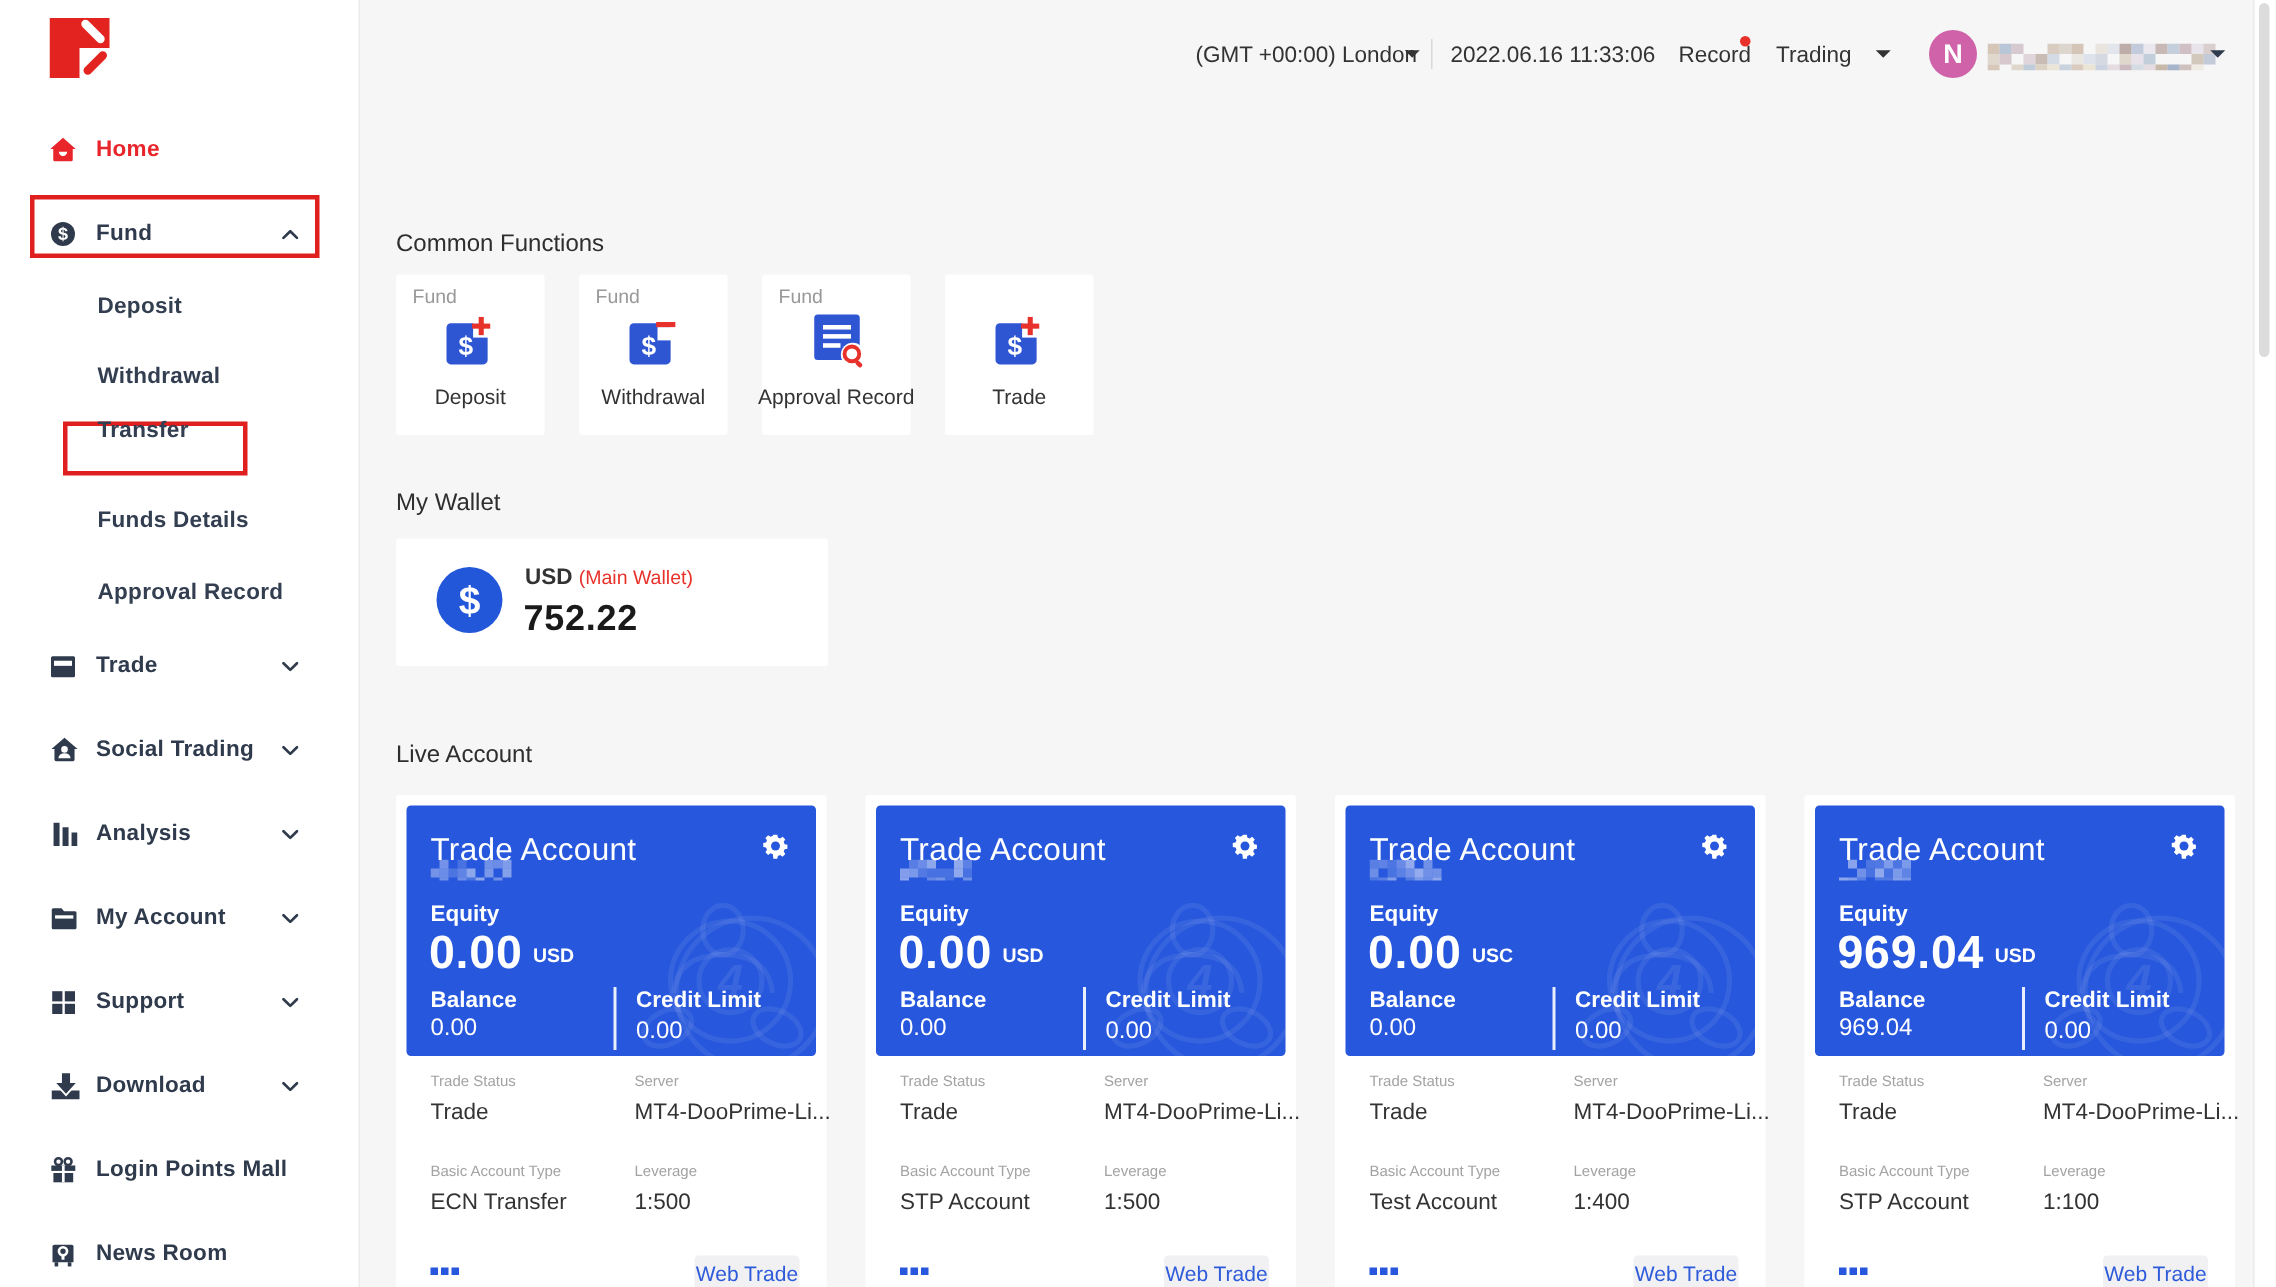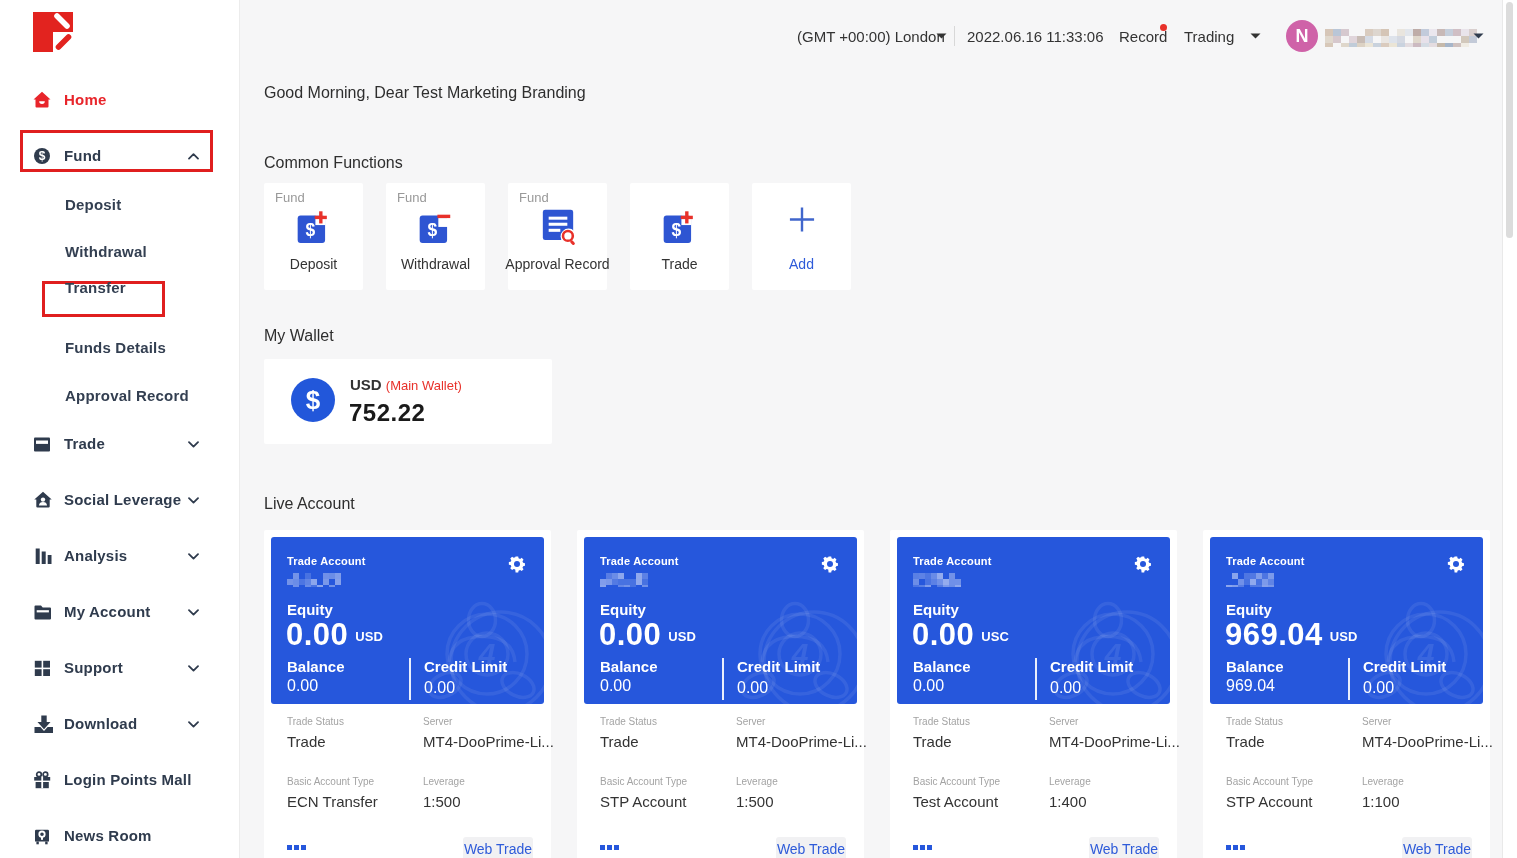--- a/index.html
+++ b/index.html
@@ -23,21 +23,21 @@
 .cf-label { position:absolute; left:11px; top:7px; font-size:13px; color:#999; }
 .cf-icon { position:absolute; left:50%; top:22px; transform:translateX(-50%); }
 .cf-text { position:absolute; width:200px; left:50%; top:73px; transform:translateX(-50%); font-size:14px; text-align:center; }
 
 
 #wallet { position:absolute; left:264px; top:359px; width:288px; height:85px; background:#fff; border-radius:2px; }
 
 
 .lcard { position:absolute; top:530px; width:287px; height:340px; background:#fff; border-radius:2px; }
 .lblue { position:absolute; left:7px; top:7px; width:273px; height:167px; background:#2657dc; border-radius:3px; overflow:hidden; }
-.lc-title { position:absolute; left:16px; top:18px; font-size:11px; font-weight:bold; color:#fff; letter-spacing:0.2px; }
+.lc-title { position:absolute; left:16px; top:18px; font-size:21px; font-weight:normal; color:#fff; letter-spacing:0.2px; }
 .lc-eq-label { position:absolute; left:16px; top:64px; font-size:15px; font-weight:bold; color:#fff; }
 .lc-eq { position:absolute; left:15px; top:80px; color:#fff; }
 .lc-eq .big { font-size:31px; font-weight:bold; letter-spacing:0.5px; }
 .lc-eq .cur { font-size:13px; font-weight:bold; margin-left:7px; vertical-align:4px; }
 .lc-row { position:absolute; left:16px; top:121px; width:250px; }
 .lc-col { position:absolute; top:0; width:130px; }
 .lc-div { position:absolute; left:122px; top:0px; width:1.5px; height:42px; background:rgba(255,255,255,0.9); }
 .lc-bal-label { font-size:15px; font-weight:bold; color:#fff; }
 .lc-bal { font-size:16px; color:#fff; margin-top:2px; }
 .linfo { position:absolute; left:23px; right:18px; top:705px; top:182px; height:150px; }
@@ -102,21 +102,21 @@
         </span>
       </div>
       <div class="mi" style="top:500px">
         <span class="mic">
           <svg width="19" height="18" viewBox="0 0 18 18">
             <path d="M9.5 0.8 L18.2 8.4 L16.2 8.4 L16.2 15.4 Q16.2 16.5 15.1 16.5 L3.9 16.5 Q2.8 16.5 2.8 15.4 L2.8 8.4 L0.8 8.4 Z" fill="#2f3b4d"></path>
             <circle cx="9.5" cy="8.6" r="2.2" fill="#fff"></circle>
             <path d="M5.4 14.5 Q5.9 11.1 9.5 11.1 Q13.1 11.1 13.6 14.5 Z" fill="#fff"></path>
           </svg>
         </span>
-        <span class="mit" style="color:#2f3b4d">Social Leverage</span>
+        <span class="mit" style="color:#2f3b4d">Social Trading</span>
         <span class="chev">
           <svg width="11" height="7" viewBox="0 0 11 7">
             <path d="M1 1.2 L5.5 5.6 L10 1.2" fill="none" stroke="#2f3b4d" stroke-width="1.8" stroke-linecap="round" stroke-linejoin="round"></path>
           </svg>
         </span>
       </div>
       <div class="mi" style="top:556px">
         <span class="mic">
           <svg width="19" height="18" viewBox="0 0 18 18">
             <rect x="2.2" y="1.5" width="4" height="15.5" fill="#2f3b4d"></rect>
@@ -264,21 +264,20 @@
       <rect x="112" y="14" width="8" height="4" fill="#c2b4a4" opacity="0.93"></rect>
       <rect x="120" y="14" width="8" height="4" fill="#8fa3bd" opacity="0.78"></rect>
       <rect x="128" y="14" width="8" height="4" fill="#b59f9b" opacity="0.61"></rect>
       <rect x="136" y="14" width="8" height="4" fill="#e9e2d2" opacity="0.5"></rect>
     </svg>
     <div style="position:absolute;left:1473px;top:33px">
       <svg width="11" height="6" viewBox="0 0 11 6">
         <path d="M0.5 0.5 L5.5 5.5 L10.5 0.5 Z" fill="#2f3b4d"></path>
       </svg>
     </div>
-    <div class="sect" style="top:84px">Good Morning, Dear Test Marketing Branding</div>
     <div class="sect" style="top:154px">Common Functions</div>
     <div class="cfcard" style="left:264px">
       <div class="cf-label">Fund</div>
       <div class="cf-icon">
         <svg width="40" height="42" viewBox="0 0 34 36">
           <rect x="3" y="9" width="23.5" height="23.5" rx="2.5" fill="#2e55d2"></rect>
           <rect x="18.2" y="9.0" width="8.6" height="8.2" fill="#fff"></rect>
           <rect x="17.6" y="9.2" width="10.4" height="2.9" fill="#e8312a"></rect>
           <rect x="21.4" y="5.4" width="2.9" height="10.4" fill="#e8312a"></rect>
           <text x="14" y="27" text-anchor="middle" font-size="15" font-weight="bold" fill="#fff" font-family="Liberation Sans,sans-serif">$</text>
@@ -317,28 +316,20 @@
       <div class="cf-icon">
         <svg width="40" height="42" viewBox="0 0 34 36">
           <rect x="3" y="9" width="23.5" height="23.5" rx="2.5" fill="#2e55d2"></rect>
           <rect x="18.2" y="9.0" width="8.6" height="8.2" fill="#fff"></rect>
           <rect x="17.6" y="9.2" width="10.4" height="2.9" fill="#e8312a"></rect>
           <rect x="21.4" y="5.4" width="2.9" height="10.4" fill="#e8312a"></rect>
           <text x="14" y="27" text-anchor="middle" font-size="15" font-weight="bold" fill="#fff" font-family="Liberation Sans,sans-serif">$</text>
         </svg>
       </div>
       <div class="cf-text" style="color:#333">Trade</div>
-    </div>
-    <div class="cfcard" style="left:752px">
-      <div class="cf-icon">
-        <svg width="29" height="29" viewBox="0 0 30 30">
-          <path d="M15 2.5 L15 27.5 M2.5 15 L27.5 15" stroke="#4066cc" stroke-width="2.5"></path>
-        </svg>
-      </div>
-      <div class="cf-text" style="color:#2e5bd9">Add</div>
     </div>
     <div class="sect" style="top:327px">My Wallet</div>
     <div id="wallet">
 <div style="position:absolute;left:27px;top:19px;width:44px;height:44px;border-radius:50%;background:#2257da;color:#fff;text-align:center"><span style="font-size:26px;font-weight:bold;line-height:44px">$</span></div>
 <div style="position:absolute;left:86px;top:17px;font-size:15px;font-weight:bold;color:#333">USD <span style="color:#e8312a;font-weight:normal;font-size:13px">(Main Wallet)</span></div>
 <div style="position:absolute;left:85px;top:40px;font-size:24px;font-weight:bold;color:#1a1a1a;letter-spacing:0.5px">752.22</div>
 </div>
     <div class="sect" style="top:495px">Live Account</div>
 <div class="lcard" style="left:264px">
   <div class="lblue">

